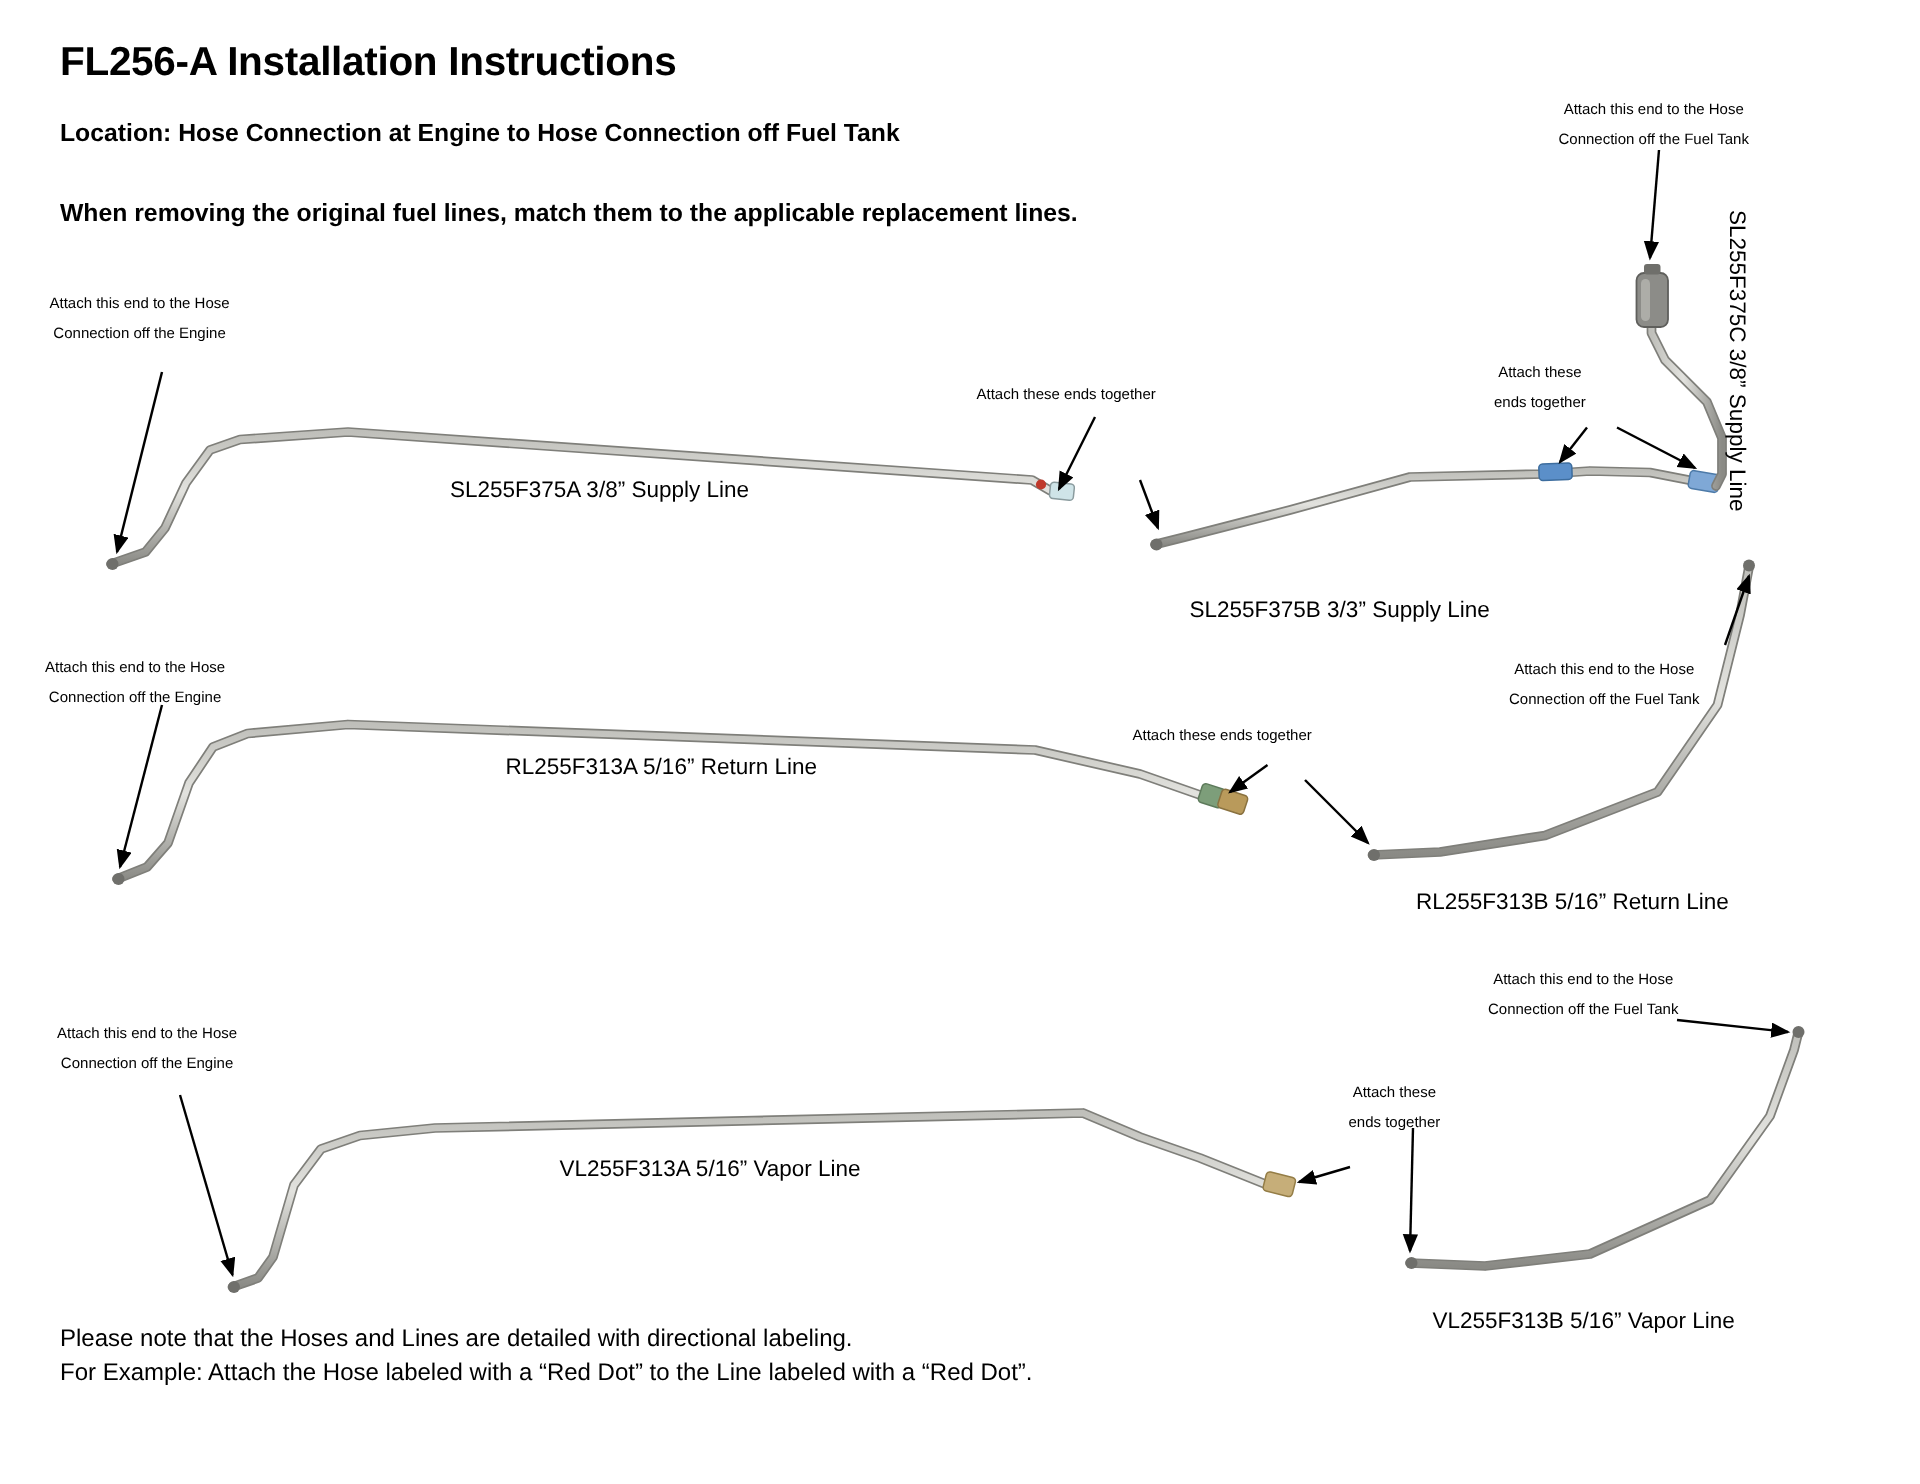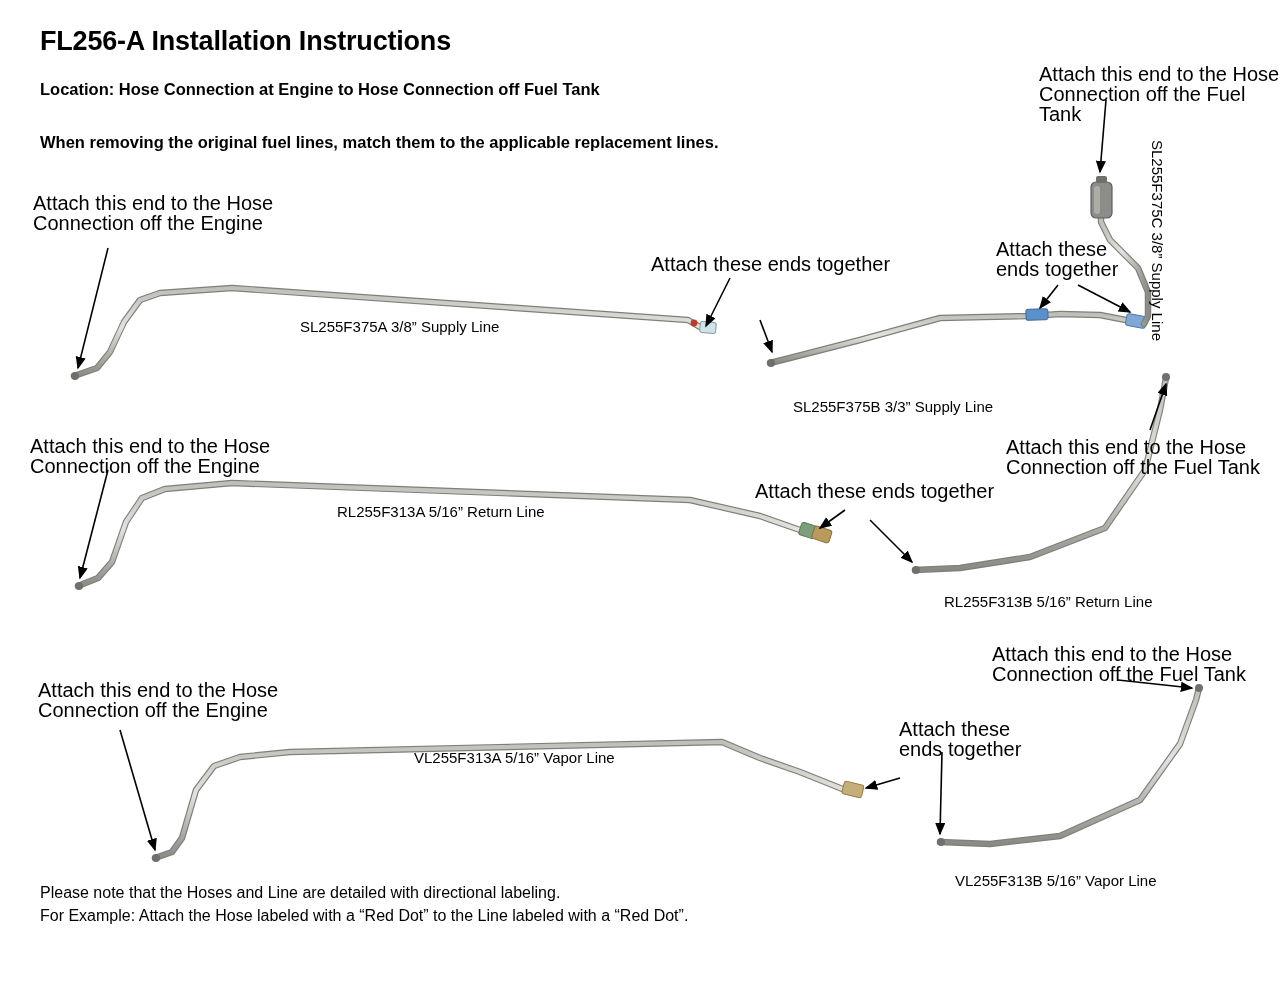--- a/index.html
+++ b/index.html
@@ -30,23 +30,24 @@
     font-size: 16.5px;
     font-weight: bold;
   }
   #matchnote {
     left: 40px;
     top: 133px;
     font-size: 16.5px;
     font-weight: bold;
   }
   .note {
-    font-size: 20px;
+    font-size: 10px;
     line-height: 20px;
     white-space: pre-line;
+    text-align: center;
   }
   .label {
     font-size: 15px;
   }
   .footer {
     left: 40px;
     font-size: 16px;
     line-height: 26px;
   }
   #footer1 { top: 880px; }
@@ -174,21 +175,21 @@
 
       <path d="M1118,680 L1192,688"></path>
     </g>
   </svg>
 
   <div class="abs label" style="left:300px; top:318px;">SL255F375A 3/8” Supply Line</div>
   <div class="abs label" style="left:793px; top:398px;">SL255F375B  3/3” Supply Line</div>
   <div class="abs" id="vertlabel">SL255F375C 3/8” Supply Line</div>
   <div class="abs label" style="left:313px; top:503px;margin-left:24px;">RL255F313A  5/16” Return Line</div>
   <div class="abs label" style="left:944px; top:593px;">RL255F313B 5/16” Return Line</div>
-  <div class="abs label" style="left:373px; top:749px;margin-left:41px;">VL255F313A 5/16” Vapor Line</div>
+  <div class="abs label" style="left:373px; top:771px;">VL255F313A 5/16” Vapor Line</div>
   <div class="abs label" style="left:955px; top:872px;">VL255F313B 5/16” Vapor Line</div>
 
   <div class="abs note" style="left:33px; top:193px;">Attach this end to the Hose
 Connection off the Engine</div>
   <div class="abs note" style="left:651px; top:254px;">Attach these ends together</div>
   <div class="abs note" style="left:1039px; top:64px;">Attach this end to the Hose
 Connection off the Fuel Tank</div>
   <div class="abs note" style="left:996px; top:239px;">Attach these
 ends together</div>
 
@@ -198,16 +199,16 @@
   <div class="abs note" style="left:1006px; top:437px;">Attach this end to the Hose
 Connection off the Fuel Tank</div>
 
   <div class="abs note" style="left:38px; top:680px;">Attach this end to the Hose
 Connection off the Engine</div>
   <div class="abs note" style="left:899px; top:719px;">Attach these
 ends together</div>
   <div class="abs note" style="left:992px; top:644px;">Attach this end to the Hose
 Connection off the Fuel Tank</div>
 
-  <div class="abs footer" id="footer1">Please note that the Hoses and Line are detailed with directional labeling.</div>
+  <div class="abs footer" id="footer1">Please note that the Hoses and Lines are detailed with directional labeling.</div>
   <div class="abs footer" id="footer2">For Example: Attach the Hose labeled with a “Red Dot” to the Line labeled with a “Red Dot”.</div>
 
 </div>
 
 </body></html>

